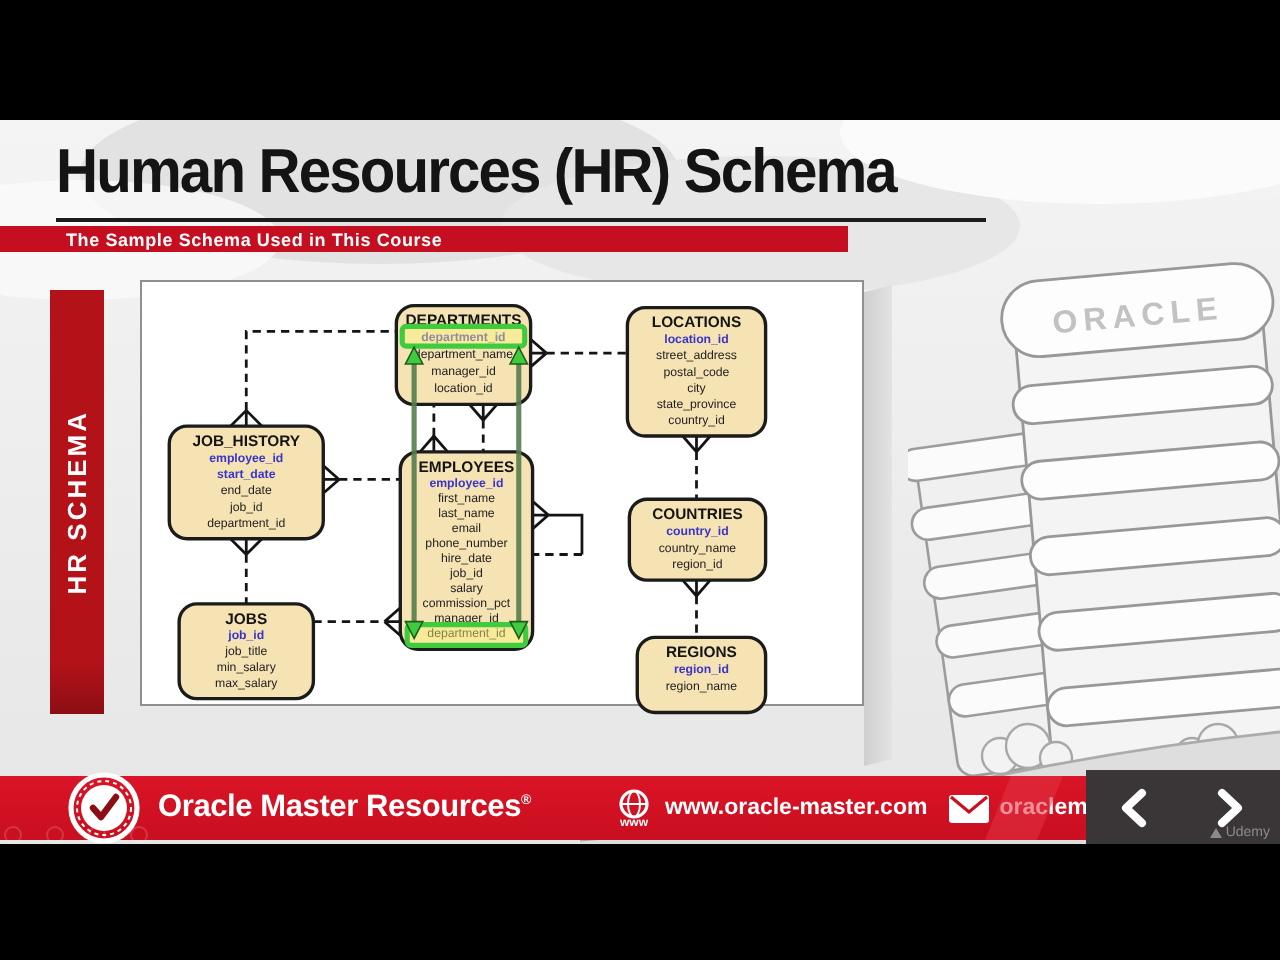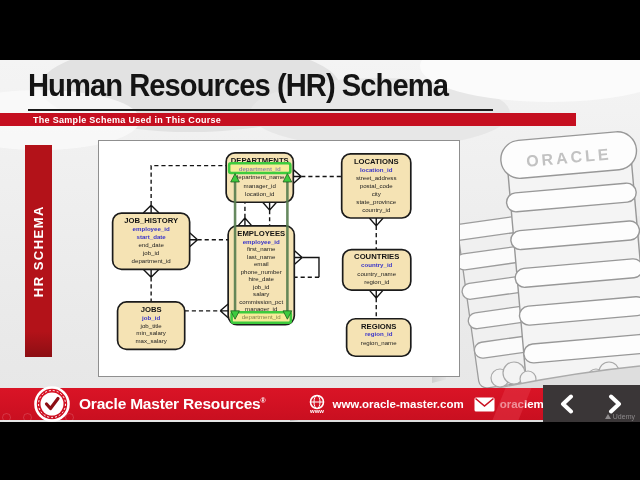--- a/index.html
+++ b/index.html
@@ -14,38 +14,38 @@
   .c1 { left:40px;  top:-18px; width:300px; height:90px; background:#e2e2e2; }
   .c2 { left:250px; top:18px;  width:260px; height:70px; background:#e7e7e7; }
   .c3 { left:420px; top:-30px; width:260px; height:72px; background:#fbfbfb; }
   .c4 { left:-60px; top:30px;  width:200px; height:60px; background:#fafafa; opacity:.8; }
   .c5 { left:480px; top:150px; width:220px; height:120px; background:#e9e9e9; }
 
   .page-title { position:absolute; left:28px; top:8px; font-size:31px; font-weight:bold;
                 color:#141414; letter-spacing:-1px; transform:scaleX(.94); transform-origin:left top;
                 white-space:nowrap; }
   .title-rule { position:absolute; left:28px; top:49px; width:465px; height:2px; background:#1c1c1c; }
-  .subtitle-bar { position:absolute; left:0; top:53px; width:576px; height:13px; background:#c50f20;
+  .subtitle-bar { position:absolute; left:0; top:53px; width:424px; height:13px; background:#c50f20;
                   display:flex; align-items:center; }
   .subtitle-bar span { color:#fff; font-size:9px; font-weight:bold; margin-left:33px; letter-spacing:.3px; }
 
   .side-banner { position:absolute; left:25px; top:85px; width:27px; height:212px;
                  background:linear-gradient(180deg,#b31219 0%,#b31219 88%,#8c0e13 100%);
                  display:flex; align-items:center; justify-content:center; }
   .side-banner span { writing-mode:vertical-rl; transform:rotate(180deg); color:#fff;
                       font-weight:bold; font-size:13px; letter-spacing:1.5px; white-space:nowrap; }
 
   
   .building { position:absolute; right:-4px; top:62px; width:190px; height:268px; }
   
   .hill { position:absolute; left:290px; top:290px; width:350px; height:72px; }
 
   
-  .panel { position:absolute; left:70px; top:80px; width:362px; height:237px; background:#fff;
-           border:1.5px solid #8f8f8f;margin-left:28px; }
+  .panel { position:absolute; left:70px; top:80px; width:362px; height:213px; background:#fff;
+           border:1.5px solid #8f8f8f; }
   .panel-shadow { position:absolute; left:432px; top:86px; width:14px; height:237px;
                   background:linear-gradient(90deg,#cfcfcf,#e3e3e3); transform:skewY(-14deg);
                   transform-origin:left top; }
   svg text { font-family:"Liberation Sans", sans-serif; }
 
   
   .footer-red { position:absolute; left:0; top:388px; width:543px; height:32px;
                 background:linear-gradient(180deg,#da1426 0%,#c90f20 100%);
                 display:flex; align-items:center; }
   .footer-red .shine { position:absolute; right:18px; top:0; width:26px; height:32px;

